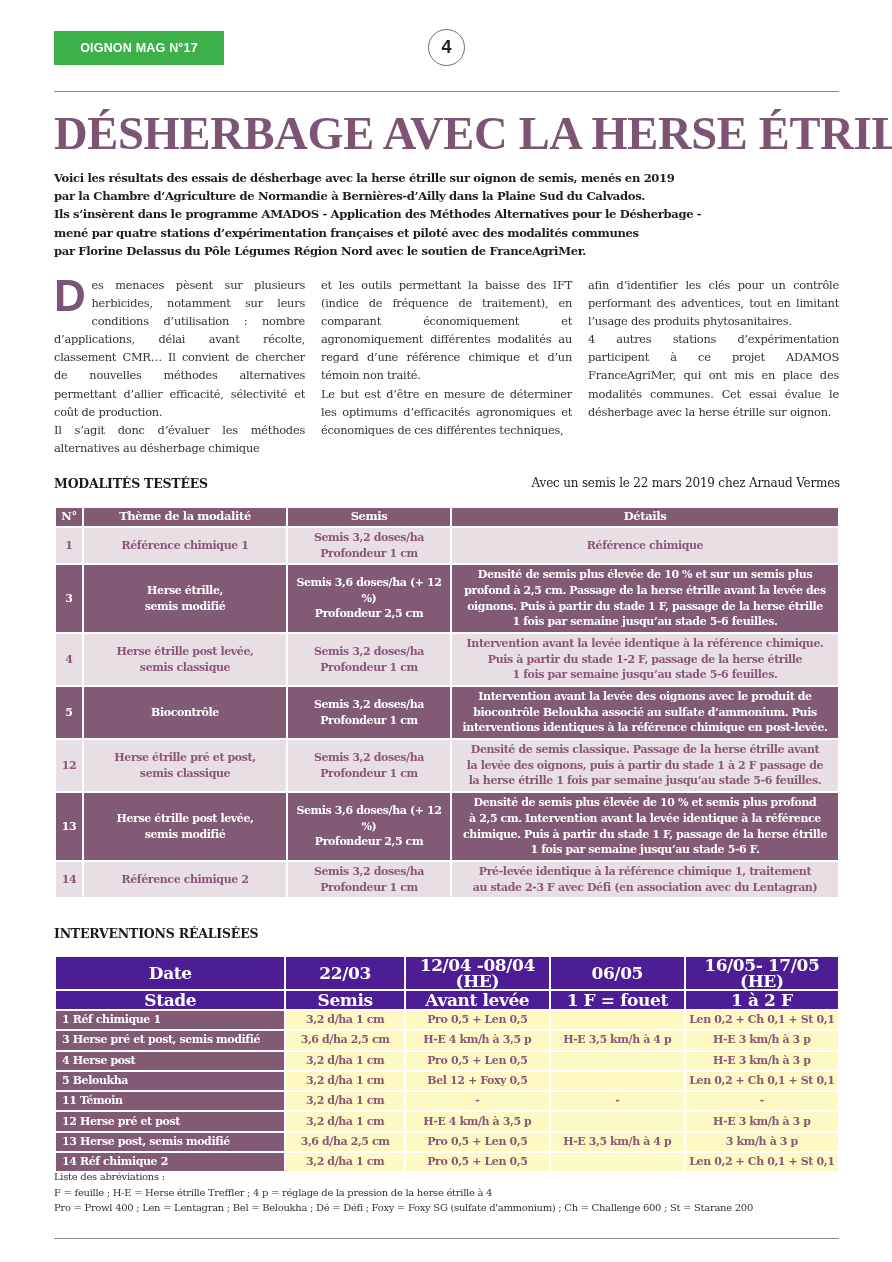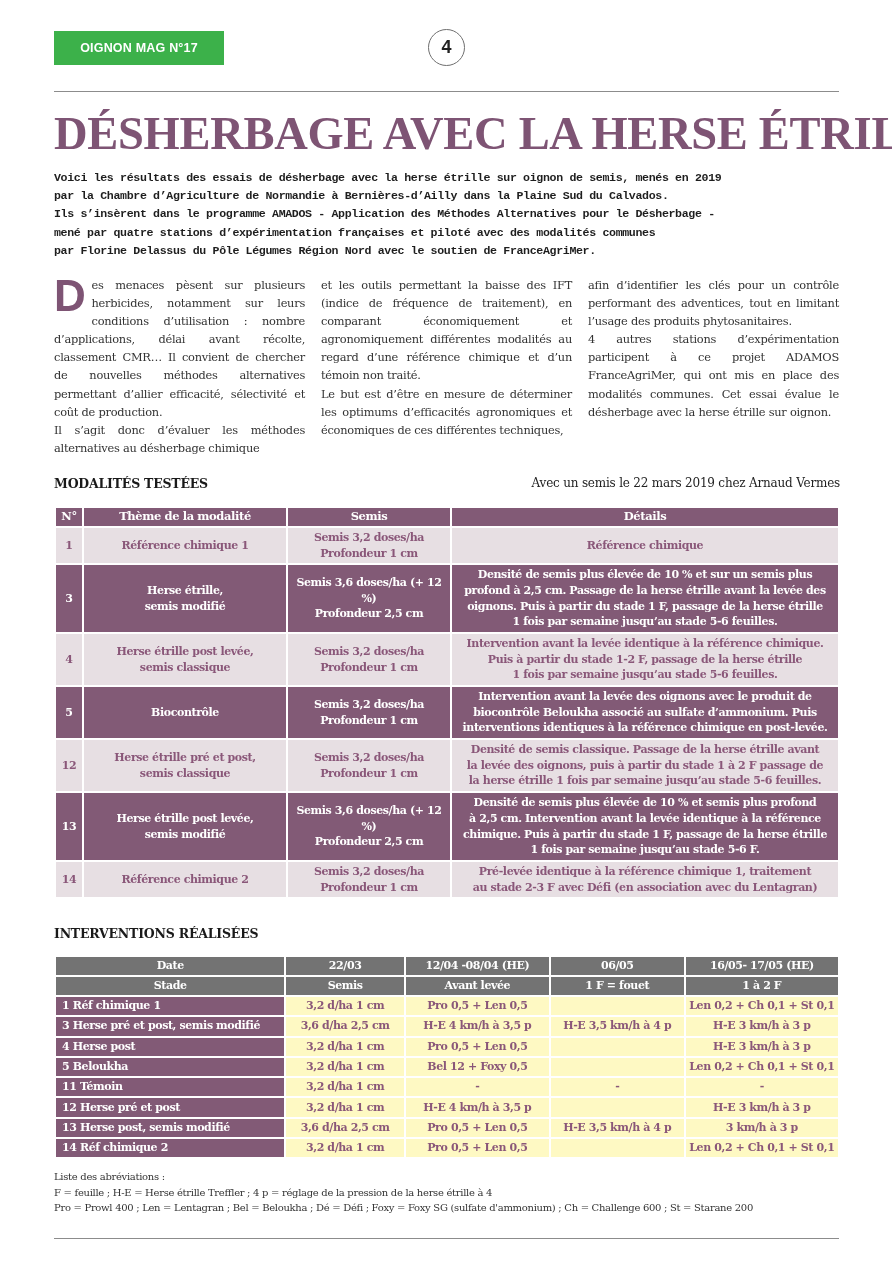--- a/index.html
+++ b/index.html
@@ -25,21 +25,21 @@
   .title {
     position: absolute; left: 54px; top: 106px; width: 790px;
     font-family: "Liberation Serif", serif; font-size: 46.5px; color: #7e5474;
     letter-spacing: -0.3px; white-space: nowrap; line-height: 56px;
   }
   .intro {
     position: absolute; left: 54px; top: 169px; width: 760px;
     font-family: "DejaVu Serif", serif; font-weight: bold; font-size: 11.6px; line-height: 18.2px;
     color: #1e1e1e; letter-spacing: -0.35px;
   }
-  .intro div { white-space: nowrap; font-family: Liberation Mono, monospace; }
+  .intro div { white-space: nowrap; }
 
   .columns { position: absolute; left: 54px; top: 276px; width: 786px; display: flex; gap: 16px; }
   .col { width: 251px; font-family: "DejaVu Serif", serif; font-size: 11.4px; line-height: 18.1px;
          color: #333; text-align: justify; letter-spacing: -0.25px; }
   .col p { margin: 0; }
   .dropcap { float: left; font-family: "Liberation Sans", sans-serif; font-weight: bold;
              font-size: 44px; line-height: 36px; color: #7e5474; margin: 2px 6px 0 0; }
 
   .sec-title { position: absolute; left: 54px; font-family: "DejaVu Serif", serif; font-weight: bold;
                font-size: 12.5px; color: #1a1a1a; letter-spacing: -0.2px; }
@@ -54,21 +54,21 @@
 
   .mod-table { top: 506px; width: 786px; font-size: 11px; line-height: 15.6px; }
   .mod-table th { background: #825a76; color: #fff; height: 20px; font-size: 11.5px; }
   .mod-table tr.dark td { background: #825a76; color: #ffffff; }
   .mod-table tr.light td { background: #e7dfe3; color: #8a5779; }
   .mod-table td.num { width: 28px; }
   .mod-table td.theme { width: 204px; }
   .mod-table td.semis { width: 164px; }
 
   .int-table { top: 955px; width: 786px; font-size: 11px; line-height: 16px; }
-  .int-table th { background: #737373; color: #fff; height: 20px; font-size: 11px; }
+  .int-table th { background: #4c1d95; color: #fff; height: 20px; font-size: 17px; }
   .int-table td { background: #fef9c3; color: #8a5779; height: 20.3px; }
   .int-table td.label { background: #825a76; color: #fff; text-align: left; padding-left: 6px; }
   .int-table .c0 { width: 224px; } .int-table .c1 { width: 116px; } .int-table .c2 { width: 141px; }
   .int-table .c3 { width: 131px; } .int-table .c4 { width: 150px; }
 
   .legend { position: absolute; left: 54px; top: 1169px; font-family: "DejaVu Serif", serif;
             font-size: 10px; line-height: 15.6px; color: #333; letter-spacing: -0.3px; }
   .legend div { white-space: nowrap; }
 </style>
 </head>

